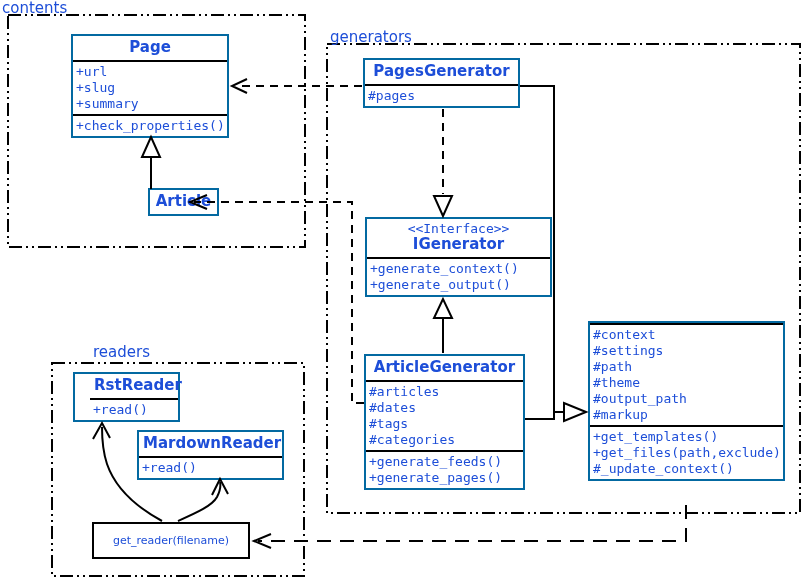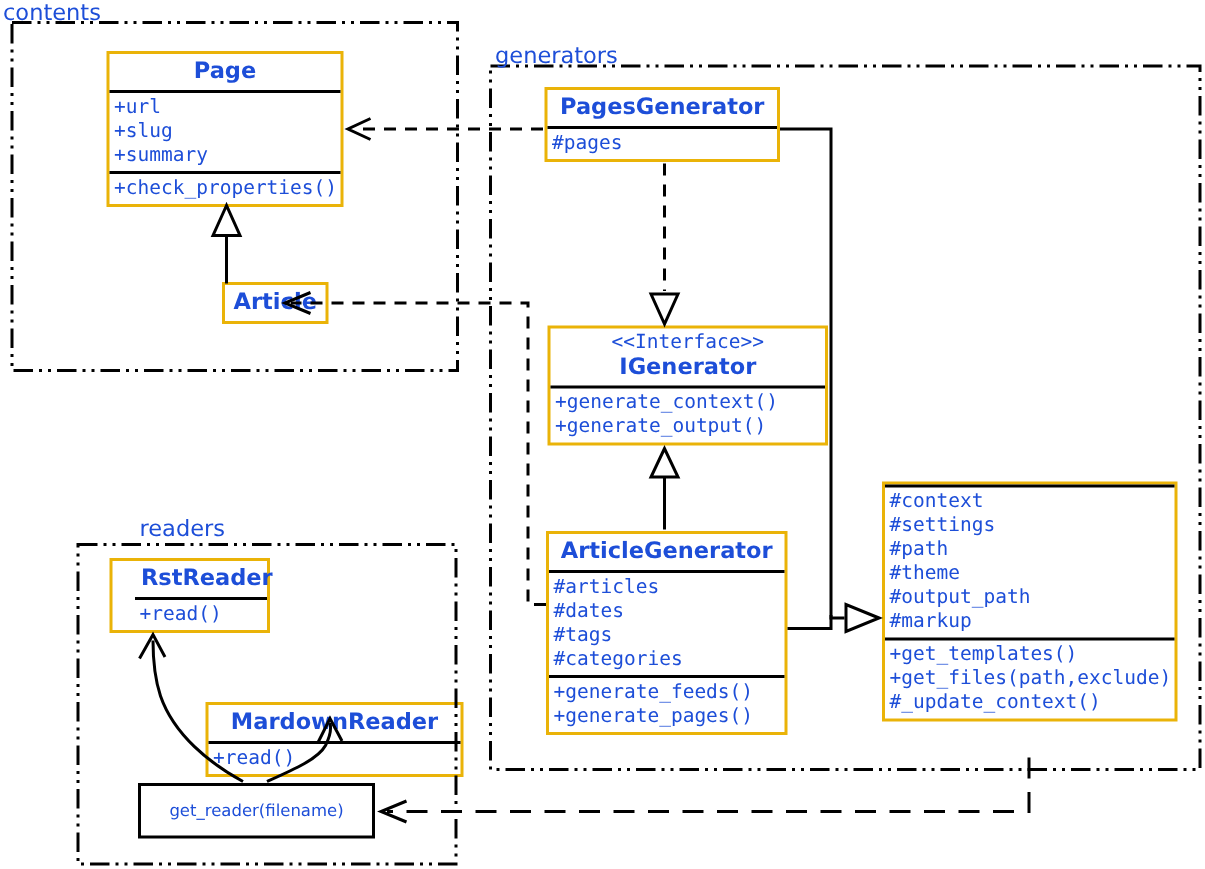--- a/index.html
+++ b/index.html
@@ -1,19 +1,19 @@
 <!DOCTYPE html>
 <html><head>
 <meta charset="utf-8">
 <style>
   html,body{margin:0;padding:0;background:#fff;}
   #canvas{position:relative;width:803px;height:579px;background:#fff;overflow:hidden;
           font-family:"DejaVu Sans",sans-serif;color:#1d4ed8;}
   #wires{position:absolute;left:0;top:0;z-index:2;pointer-events:none;}
-  .box{position:absolute;z-index:1;background:#fff;border:2px solid #eab308;box-sizing:border-box;}
+  .box{position:absolute;z-index:1;background:#fff;border:2px solid #0369a1;box-sizing:border-box;}
   .box .title{font-family:"DejaVu Sans",sans-serif;font-weight:bold;font-size:15px;line-height:17px;
               text-align:center;padding:3px 4px 4px 4px;white-space:nowrap;}
   .box .stereo{font-family:"DejaVu Sans Mono",monospace;font-weight:normal;font-size:13px;line-height:15px;
                text-align:center;white-space:nowrap;padding-top:2px;}
   .sec{border-top:2px solid #000;font-family:"DejaVu Sans Mono",monospace;font-size:13px;line-height:16px;
        padding:2px 3px;}
   .sec div{white-space:pre;}
   .plainbox{position:absolute;z-index:1;background:#fff;border:2px solid #000;box-sizing:border-box;
             font-family:"DejaVu Sans",sans-serif;font-size:11px;text-align:center;}
   .pkg-label{position:absolute;z-index:3;font-size:15px;line-height:16px;white-space:nowrap;}
@@ -128,21 +128,21 @@
     </div>
   </div>
 
   <div class="box" style="left:73px;top:372px;width:107px;padding-left:15px;">
     <div class="title">RstReader</div>
     <div class="sec">
       <div>+read()</div>
     </div>
   </div>
 
-  <div class="box" style="left:137px;top:430px;width:172px;margin-top:38px;">
+  <div class="box" style="left:137px;top:430px;width:147px;">
     <div class="title">MardownReader</div>
     <div class="sec">
       <div>+read()</div>
     </div>
   </div>
 
   <div class="plainbox" style="left:92px;top:522px;width:158px;height:37px;line-height:33px;">get_reader(filename)</div>
 
 </div>
 

